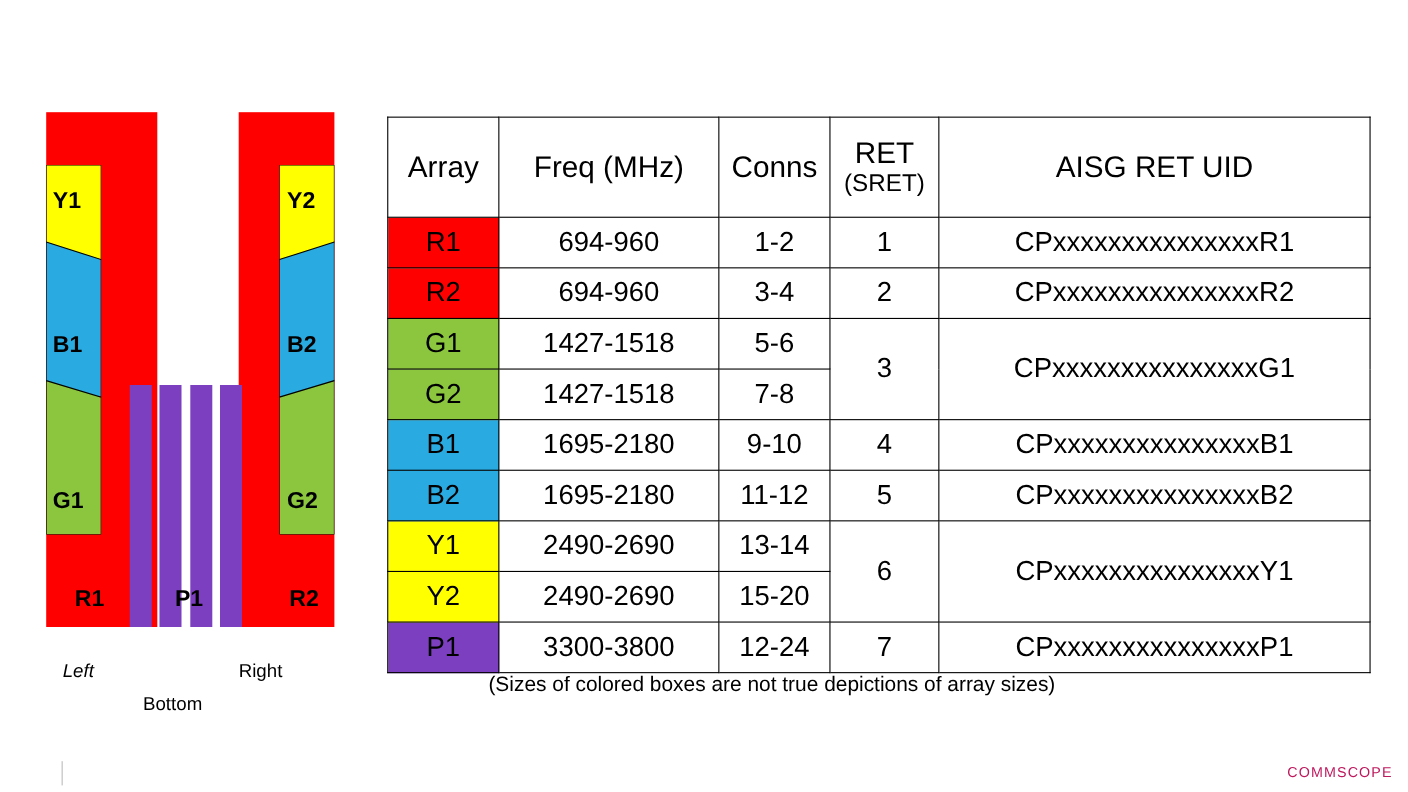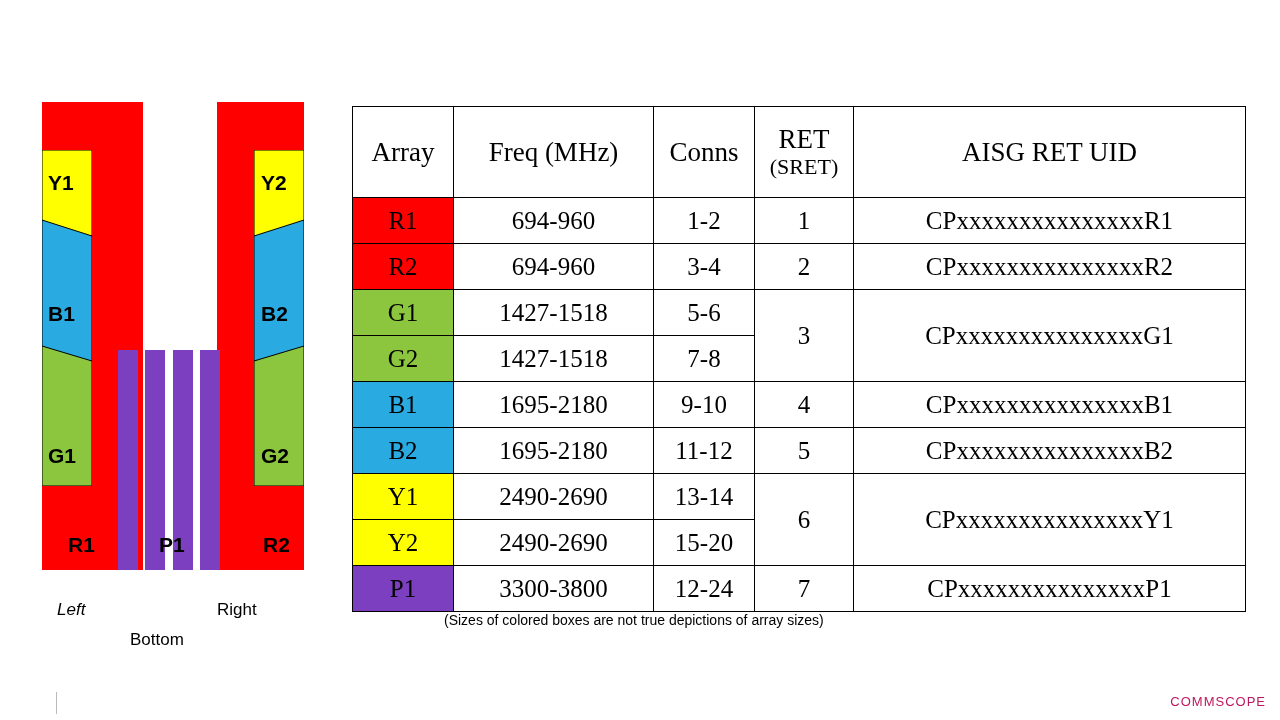--- a/index.html
+++ b/index.html
@@ -85,21 +85,21 @@
     left: 352px;
     top: 106px;
     border-collapse: collapse;
     table-layout: fixed;
     width: 893px;
   }
   #ret-table td, #ret-table th {
     border: 1.5px solid #000000;
     text-align: center;
     vertical-align: middle;
-    font-family: Liberation Serif, serif;
+    font-family: Liberation Sans, sans-serif;
     font-size: 25px;
     color: #000000;
     padding: 2px 4px;
     font-weight: normal;
     background: #ffffff;
   }
   #ret-table thead th {
     height: 86px;
     font-size: 27px;
   }
@@ -118,21 +118,21 @@
   }
   .ret-head-main {
     display: block;
     line-height: 1.15;
   }
 
   .note {
     position: absolute;
     left: 444px;
     top: 612px;
-    font-size: 14px;
+    font-size: 19px;
     color: #000000;
   }
 
   
   .footer-line {
     position: absolute;
     left: 56px;
     top: 692px;
     width: 1px;
     height: 22px;

